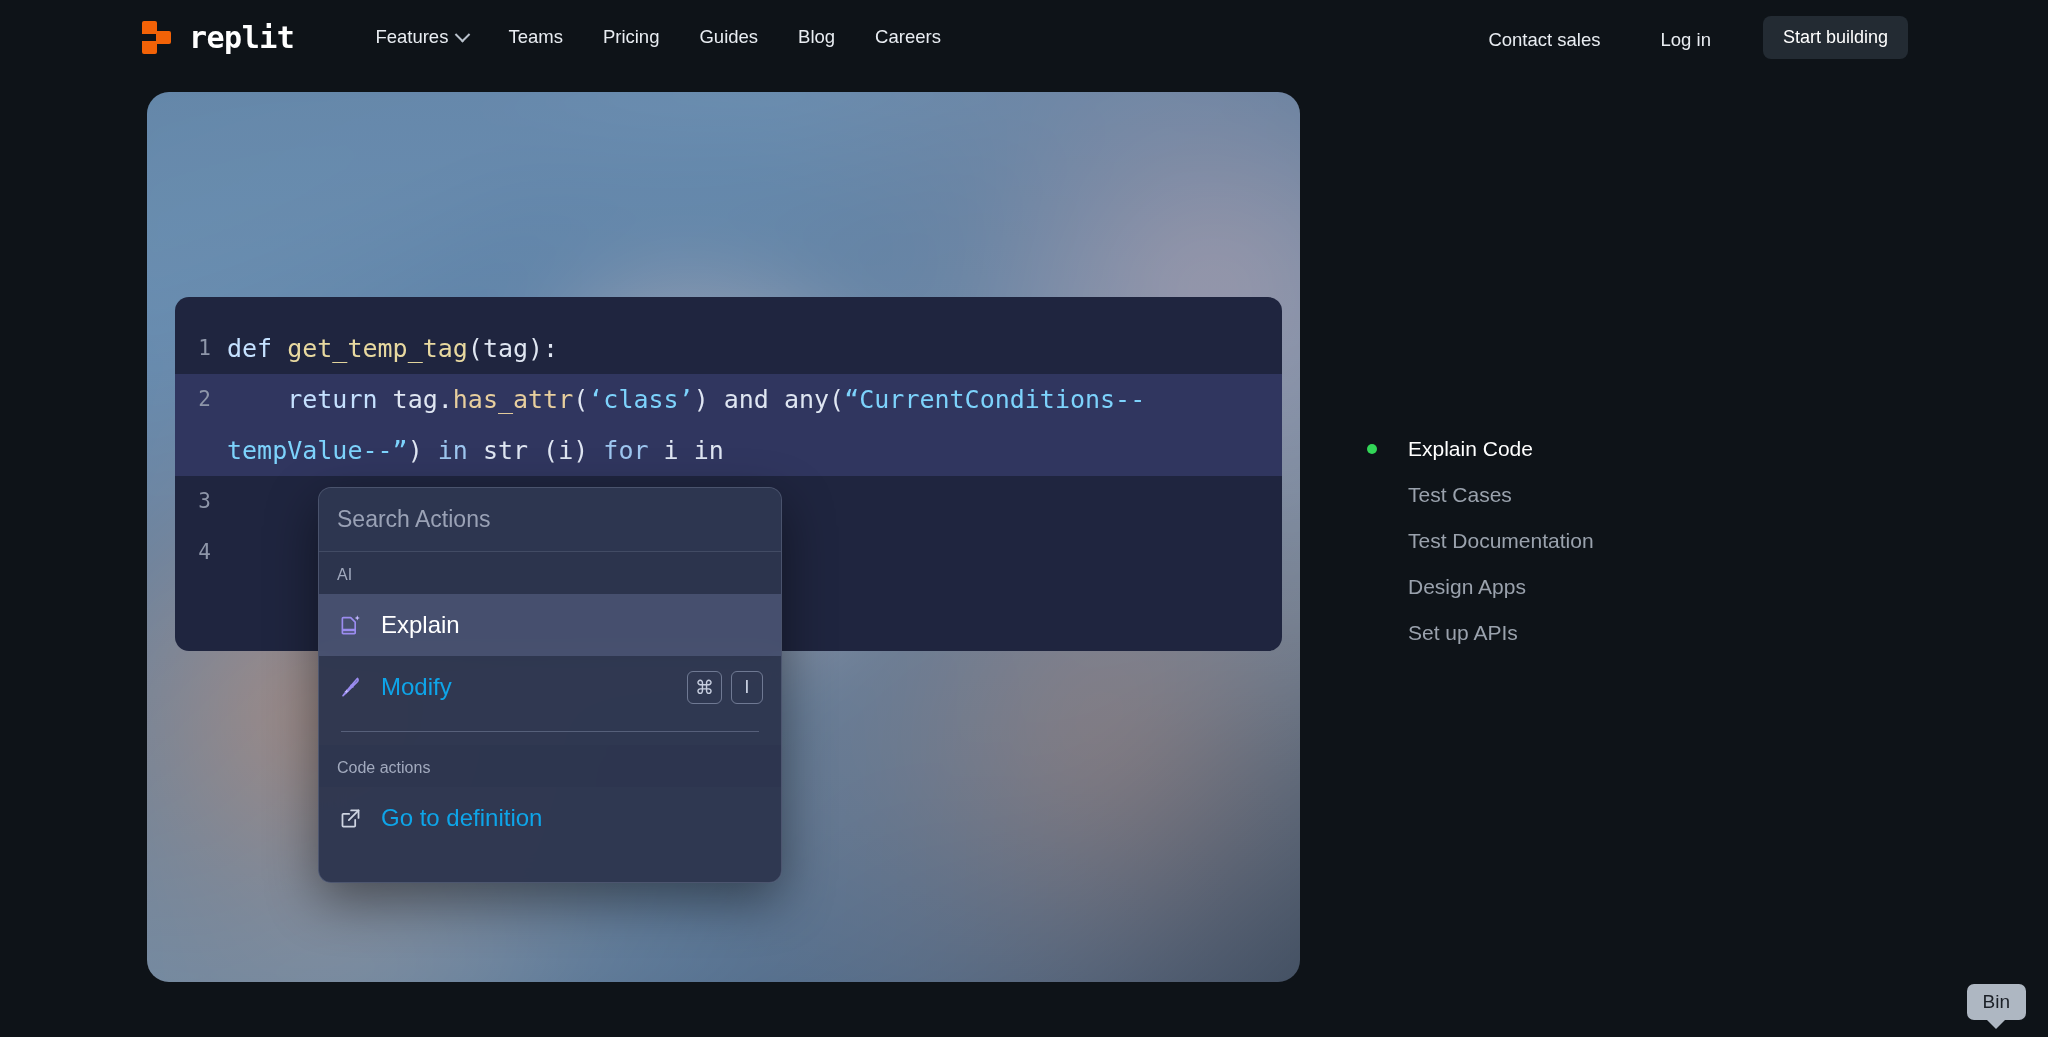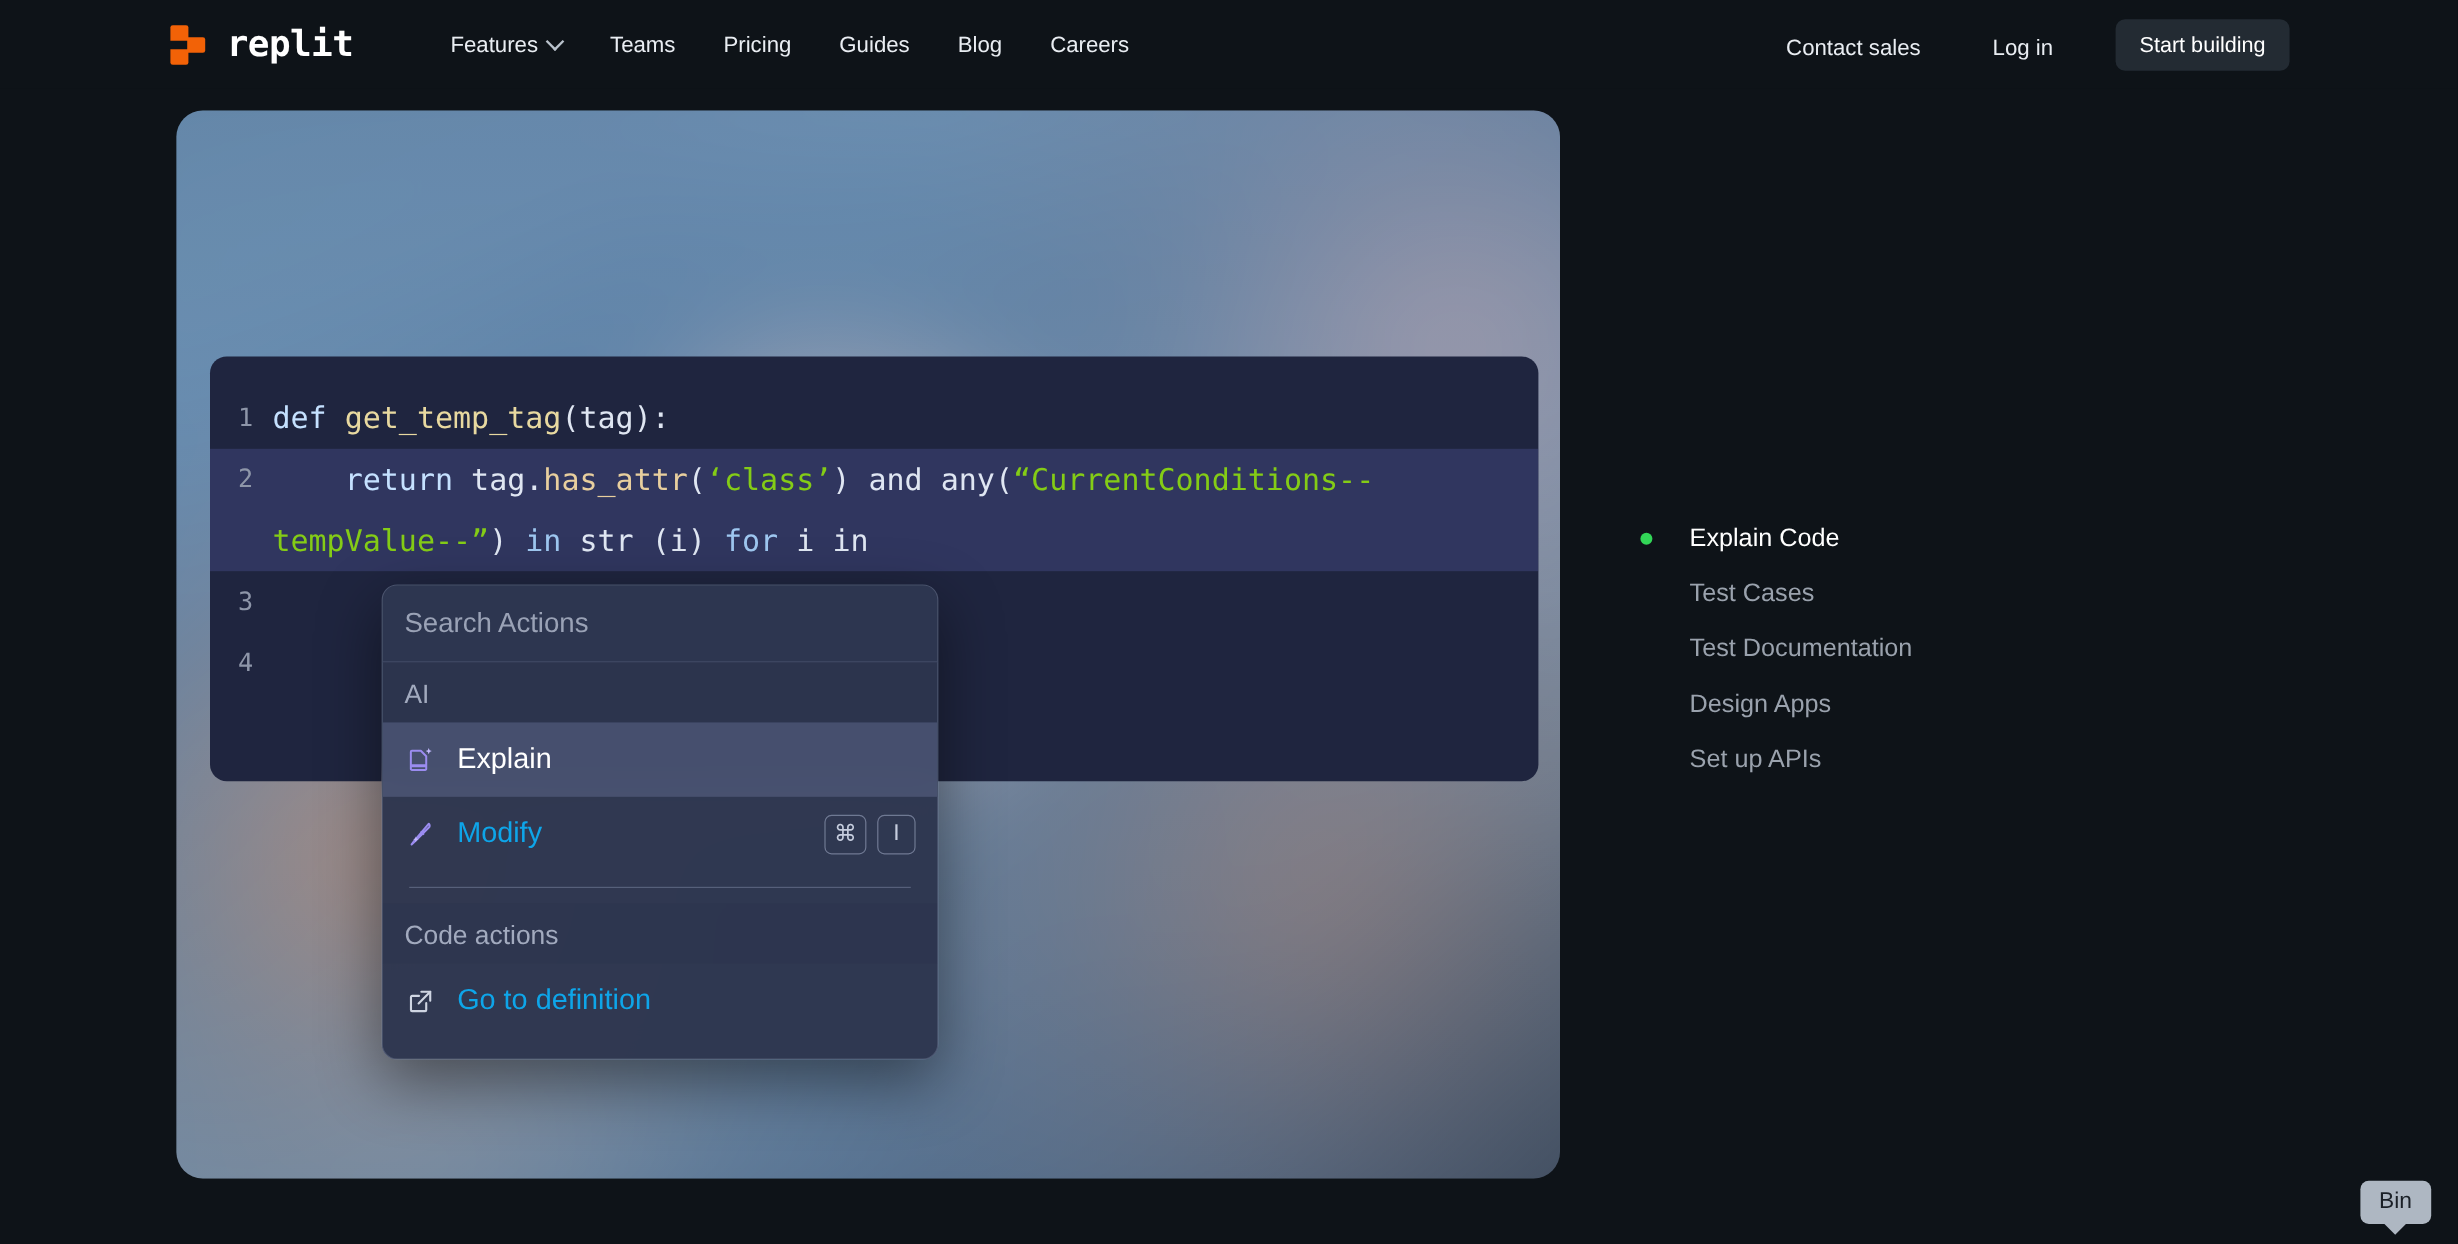--- a/index.html
+++ b/index.html
@@ -169,21 +169,21 @@
   .code-txt { white-space: pre-wrap; padding-right: 20px; }
 
   .hl-row { background: rgba(98,104,190,0.26); }
   .row1 { margin-top: 26px; }
   .row2 { margin-top: 0; }
 
   .tk-kw   { color: #c5e1ff; }
   .tk-fn   { color: #e8d9a0; }
   .tk-pl   { color: #dfe6f2; }
   .tk-meth { color: #e8cf9e; }
-  .tk-str  { color: #84cc16; }
+  .tk-str  { color: #7dd3fc; }
   .tk-blue { color: #9ec7f0; }
 
   
   .palette {
     position: absolute;
     left: 318px;
     top: 487px;
     width: 464px;
     height: 396px;
     background: rgba(45,54,78,0.97);
@@ -209,21 +209,21 @@
     outline: none;
     color: #e4e8f2;
     font-size: 23px;
     font-family: "Liberation Sans", sans-serif;
   }
   .pal-search-input::placeholder { color: #9aa2b6; }
 
   .pal-group {
     padding: 14px 18px 10px 18px;
     color: #a2aabe;
-    font-size: 22px;
+    font-size: 16px;
     background: rgba(45,54,78,0.6);
   }
   .pal-item {
     display: flex;
     align-items: center;
     height: 62px;
     padding: 0 18px;
     cursor: pointer;
     gap: 18px;
   }

